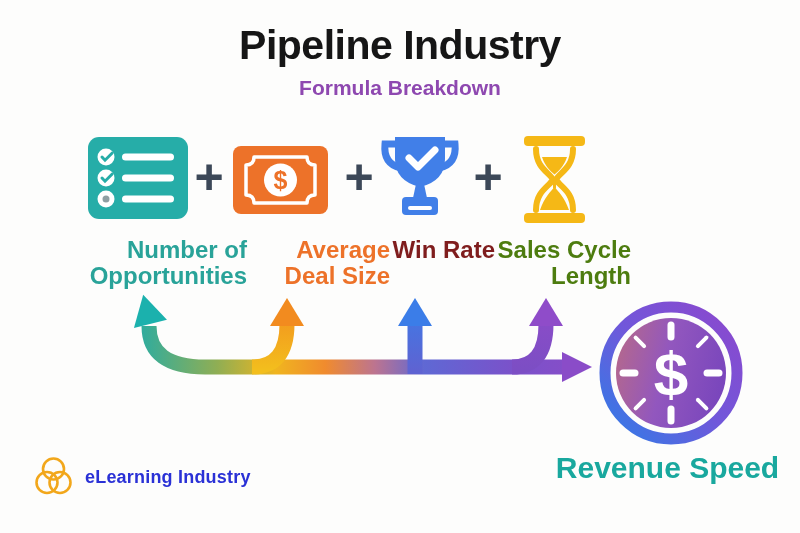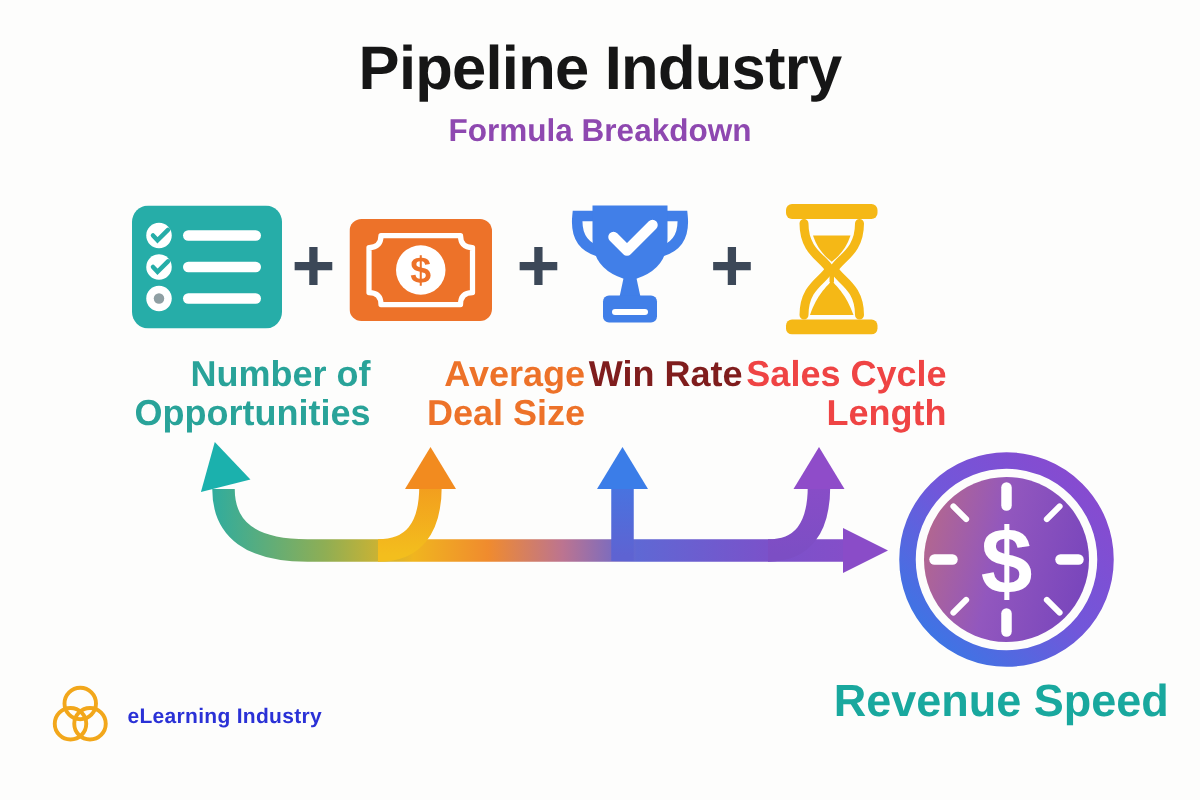--- a/index.html
+++ b/index.html
@@ -30,33 +30,33 @@
     color:#3C4858; text-align:center;
   }
   .plus-1 { left:190px; } .plus-2 { left:340px; } .plus-3 { left:469px; }
   .flabel {
     position:absolute; top:237px; text-align:right;
     font-weight:800; font-size:24px; line-height:26px;
   }
   .flabel-1 { left:27px;  width:220px; color:#29A399; }
   .flabel-2 { left:215px; width:140px; color:#ED7229;margin-left:35px; }
   .flabel-3 { left:345px; width:150px; color:#7f1d1d; }
-  .flabel-4 { left:481px; width:150px; color:#ef4444; }
+  .flabel-4 { left:481px; width:150px; color:#4d7c0f; }
   .arrows-svg { position:absolute; left:0; top:0; }
   .speedometer { position:absolute; left:597px; top:299px; }
   .result-label {
     position:absolute; left:510px; top:451px; width:315px;
     text-align:center; font-size:30px; font-weight:800; color:#19A89E;
   }
   .brand {
     position:absolute; left:31px; top:456px;
     display:flex; align-items:center; gap:9px;
   }
   .brand-text {
-    font-size:14px; font-weight:700; color:#2A31D6; letter-spacing:0.2px;
+    font-size:18px; font-weight:700; color:#2A31D6; letter-spacing:0.2px;
   }
 </style>
 </head>
 <body>
 
 <div class="canvas">
 
   <div class="title">Pipeline Industry</div>
   <div class="subtitle">Formula Breakdown</div>
 

